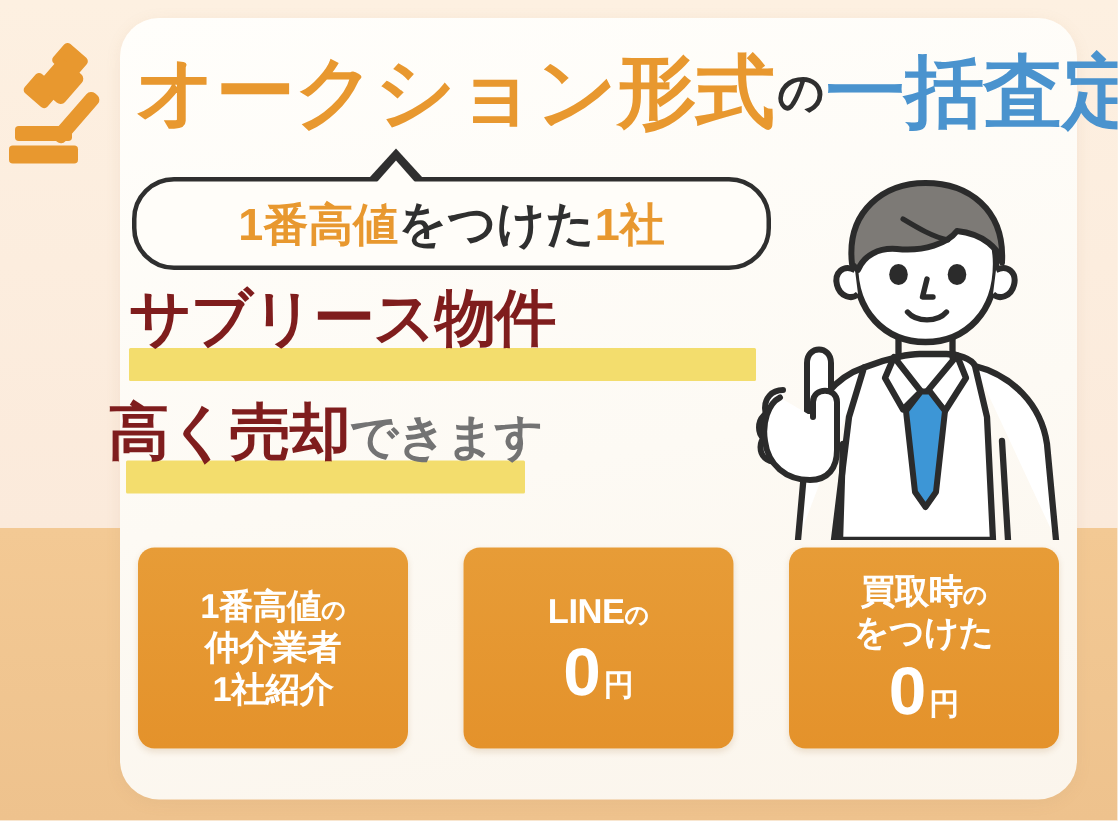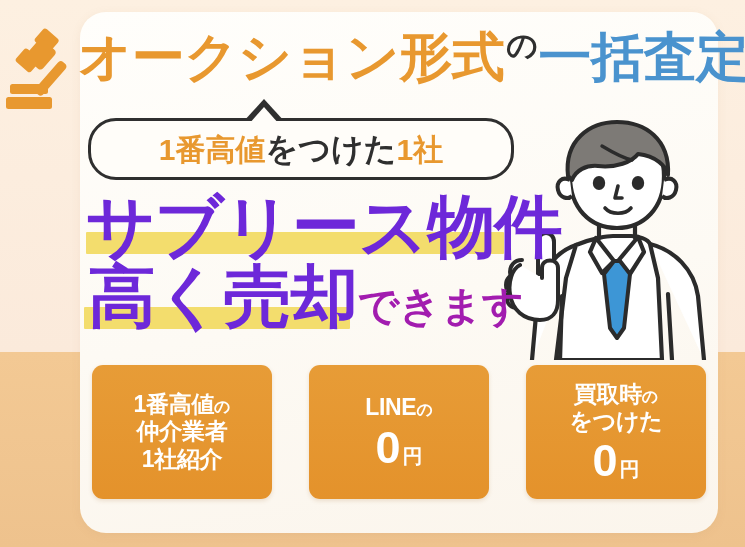--- a/index.html
+++ b/index.html
@@ -53,27 +53,27 @@
     left: 6px;
     top: 26px;
     width: 86px;
     height: 84px;
     z-index: 6;
   }
 
   
   .headline {
     position: absolute;
-    left: 2px;
+    left: 14px;
     top: 30px;
     width: 700px;
     height: 62px;
     z-index: 5;
     display: flex;
-    align-items: flex-start;
+    align-items: center;
     white-space: nowrap;
     letter-spacing: -0.5px;
   }
   .headline .hl-orange {
     font-size: 53px;
     font-weight: 700;
     color: #e8982f;
     line-height: 1;
   }
   .headline .hl-no {
@@ -146,35 +146,35 @@
   
   .main-line {
     position: absolute;
     z-index: 5;
     white-space: nowrap;
     line-height: 1;
     display: flex;
     align-items: baseline;
   }
   .main-line1 { left: 86px; top: 192px; }
-  .main-line2 { left: 88px; top: 268px; font-family: Liberation Mono, monospace; }
+  .main-line2 { left: 72px; top: 268px; }
 
   .big-dark {
-    font-size: 68px;
-    font-weight: 700;
-    color: #6d28d9;
+    font-size: 41px;
+    font-weight: 700;
+    color: #7f1d1d;
     letter-spacing: -1px;
     position: relative;
     z-index: 2;
     text-align: right;
   }
   .mid-dark {
-    font-size: 41px;
-    font-weight: 700;
-    color: #a21caf;
+    font-size: 32px;
+    font-weight: 700;
+    color: #737373;
     letter-spacing: -0.5px;
     position: relative;
     z-index: 2;
   }
   .hl-bar {
     position: absolute;
     background: #f3dd6d;
     border-radius: 1px;
     z-index: 1;
   }

